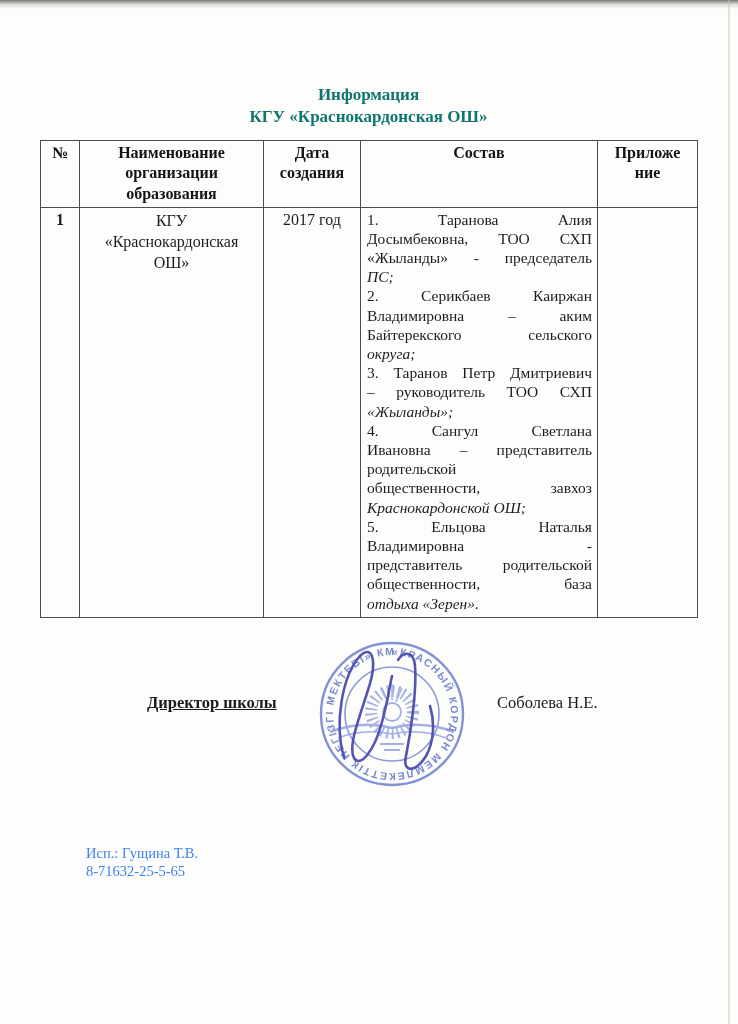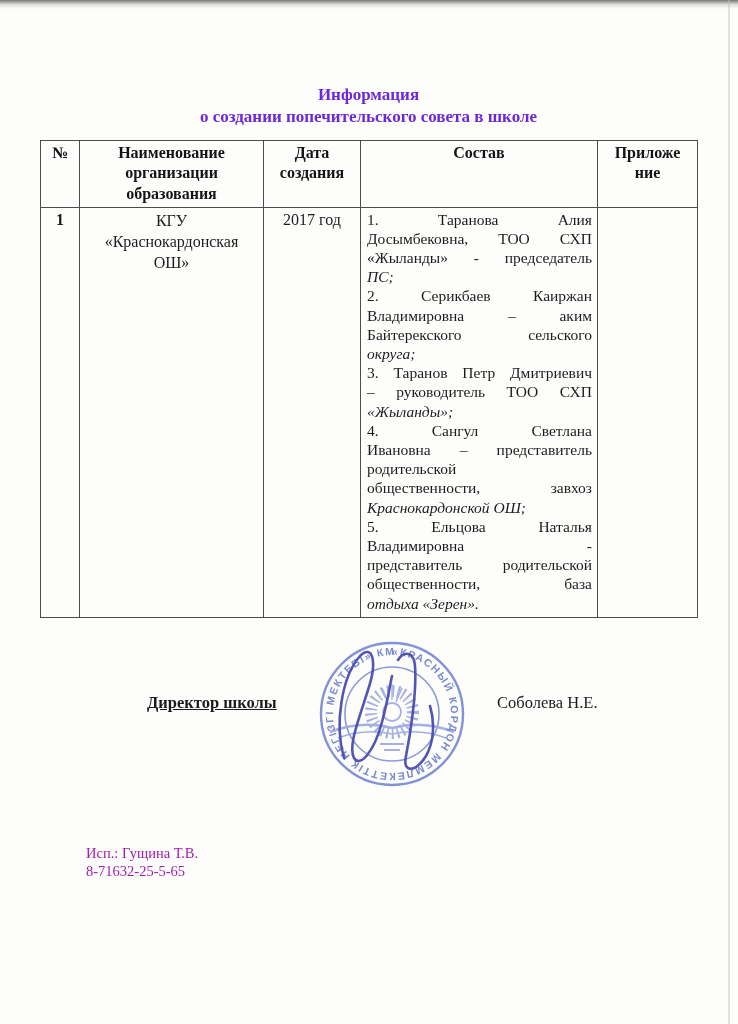--- a/index.html
+++ b/index.html
@@ -7,51 +7,51 @@
     width:738px;height:1024px;position:relative;overflow:hidden;
     background:#fdfdfc;color:var(--text,#1c1c1c);
     font-family:"Liberation Serif","DejaVu Serif",serif;
   }
   
   .scan-top{position:absolute;top:0;left:0;right:0;height:9px;
     background:linear-gradient(180deg,rgba(88,86,82,.8),rgba(150,148,144,.3) 50%,rgba(255,255,255,0));}
   .scan-right{position:absolute;top:0;bottom:0;left:728px;width:2px;background:rgba(195,193,185,.45);}
 
   .content{position:absolute;left:40px;top:84px;width:657px;}
-  .title{ text-align:center;font-weight:bold;font-size:17px;line-height:22.4px;color:#6d28d9;}
+  .title{ text-align:center;font-weight:bold;font-size:17px;line-height:22.4px;color:#0f766e;}
 
   table{border-collapse:collapse;table-layout:fixed;width:657px;margin-top:11px;}
   th,td{border:1.7px solid var(--border,#4c4c4c);vertical-align:top;}
   th{font-weight:bold;font-size:16px;line-height:20.6px;text-align:center;padding:2px 3px;color:#141414;}
   td{padding:2px 4px;}
   .c-num{font-weight:bold;text-align:center;font-size:16px;line-height:20px;}
   .c-org{text-align:center;font-size:16px;line-height:21.3px;}
   .c-date{text-align:center;font-size:16px;line-height:20px;font-family:Liberation Serif, serif;}
   .c-sostav{font-size:15.5px;line-height:19.2px;padding:2px 5px 4px 6px;}
   .c-sostav > div{text-align:justify;text-align-last:justify;}
   .c-sostav > div.last{text-align-last:left;font-style:italic;}
 
   .sig-role{position:absolute;left:147px;top:693px;font-weight:bold;font-size:16.5px;text-decoration:underline;}
   .sig-name{position:absolute;left:497px;top:693px;font-weight:normal;font-size:16.5px;}
 
   .stamp{position:absolute;left:312px;top:636px;opacity:.88;}
   .autograph{position:absolute;left:322px;top:640px;}
 
-  .footer{position:absolute;left:86px;top:845px;font-size:14.5px;line-height:17.5px;color:#a21caf;}
+  .footer{position:absolute;left:86px;top:845px;font-size:14.5px;line-height:17.5px;color:#3b82f6;}
 </style>
 </head>
 <body>
 
 <div class="scan-top"></div>
 <div class="scan-right"></div>
 
 <div class="content">
   <div class="title">
       <div>Информация</div>
-      <div>о создании попечительского совета в школе</div>
+      <div>КГУ «Краснокардонская ОШ»</div>
     </div>
 
   <table>
     <colgroup>
       <col style="width:39px">
         <col style="width:184px">
         <col style="width:97px">
         <col style="width:237px">
         <col style="width:100px">
     </colgroup>

